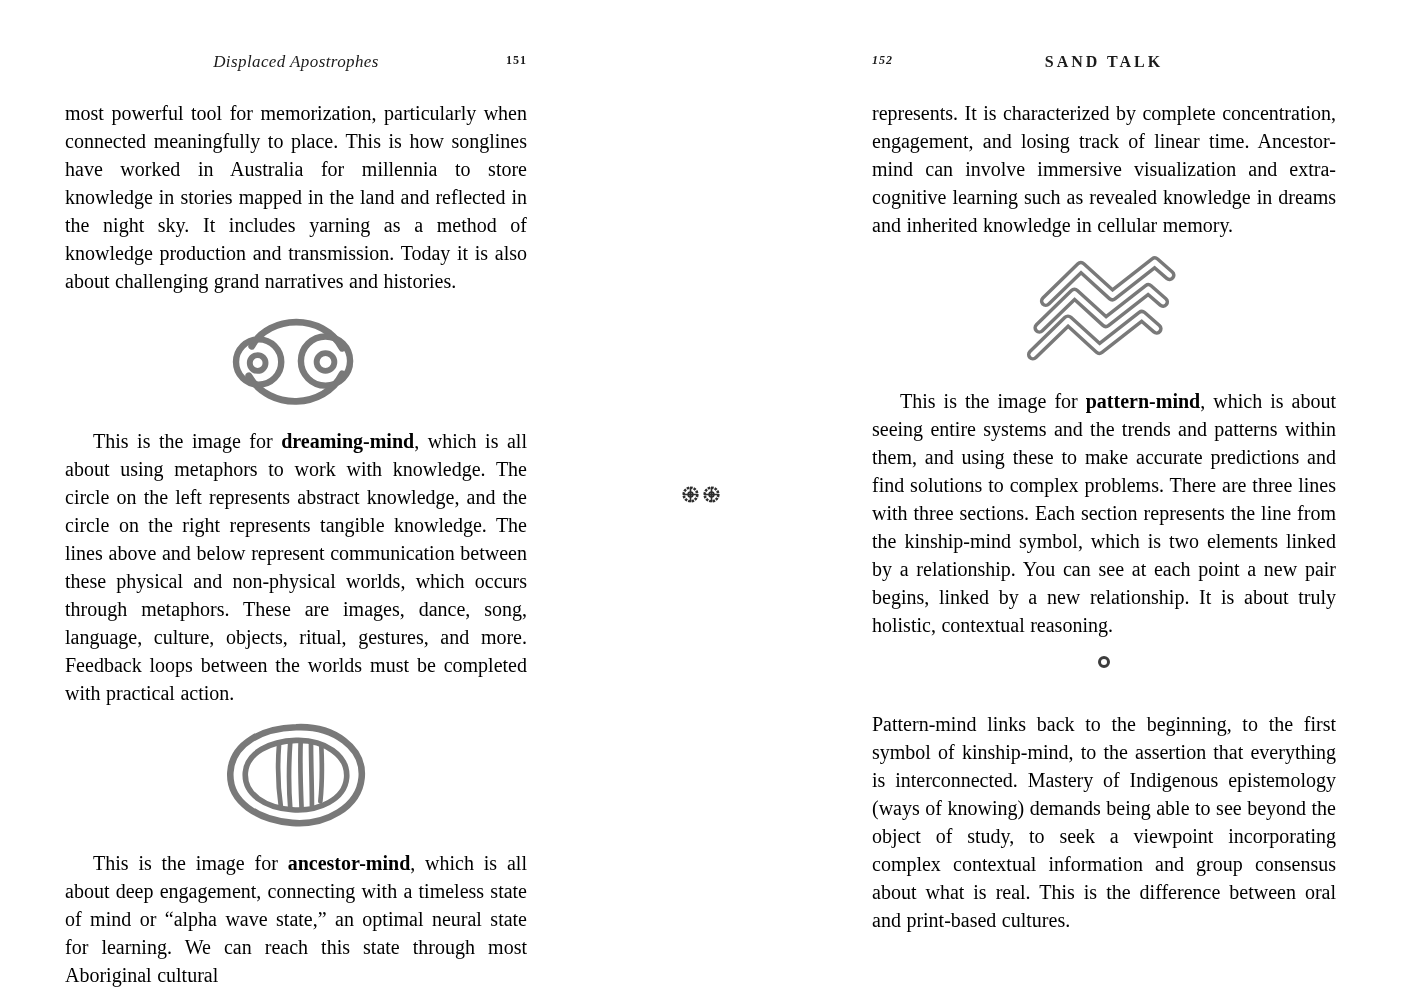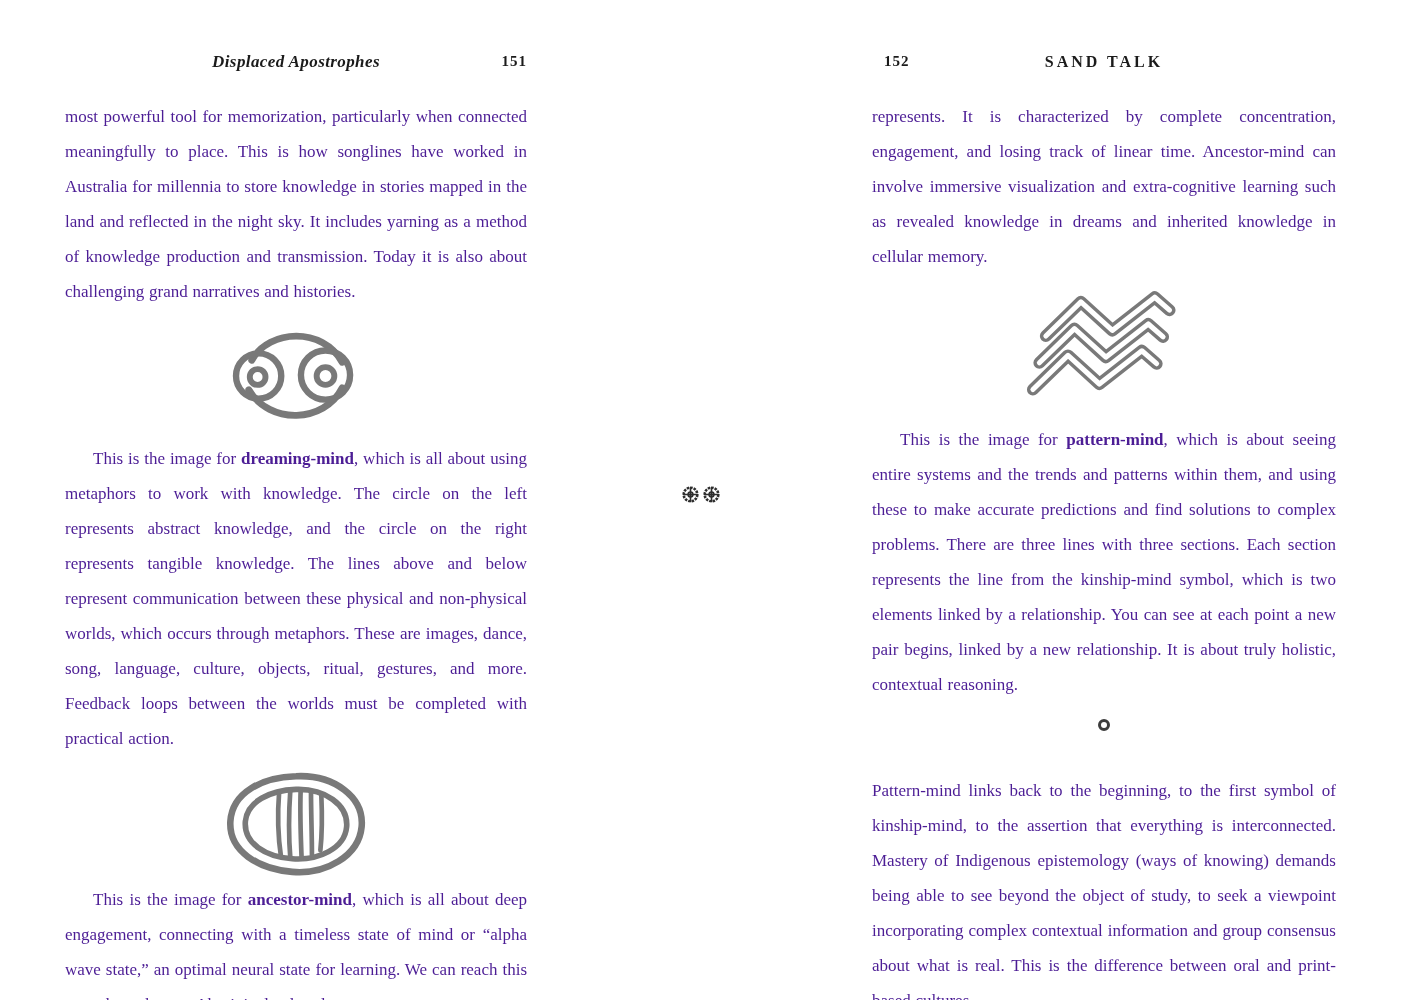--- a/index.html
+++ b/index.html
@@ -20,60 +20,60 @@
   .pagehead {
     position: relative;
     margin-top: 52px;
     height: 20px;
     text-align: center;
     font-size: 17px;
     color: #1b1b1b;
   }
   .running-title-italic {
     font-style: italic;
-    font-weight: bold;
+    font-weight: normal;
     letter-spacing: 0.4px;
   }
   .running-title-caps {
     font-weight: bold;
     letter-spacing: 3px;
     font-size: 16px;
   }
   .pnum {
     position: absolute; top: 1px;
     font-weight: bold;
-    font-size: 15px;
+    font-size: 12px;
     letter-spacing: 1px;
   }
   .pnum-right { right: 0; }
-  .pnum-left  { left: 12px; }
+  .pnum-left  { left: 0; font-style: italic; }
 
   .body {
-    font-size: 17px;
-    line-height: 35px;
+    font-size: 20px;
+    line-height: 28px;
     text-align: justify;
-    color: #4c1d95;
+    color: #000000;
     margin: 0;
     word-spacing: 0.5px;
   }
   .indent { text-indent: 28px; }
   .mt-first { margin-top: 27px; }
 
   .symbol {
     display: flex;
     justify-content: center;
     align-items: center;
   }
   .symbol svg { filter: blur(0.6px); opacity: 0.93; }
   .sym-dreaming { margin-top: 8px; }
   .sym-ancestor { margin-top: 12px; }
   .sym-pattern  { margin-top: 14px; }
   .after-symbol { margin-top: 6px; }
   .after-symbol-r { margin-top: 14px; }
-  .after-ancestor { margin-top: 0; }
+  .after-ancestor { margin-top: 16px; }
 
   .divider-wrap {
     display: flex;
     justify-content: center;
     margin-top: 17px;
     height: 13px;
   }
   .ring {
     width: 6px; height: 6px;
     border: 3.5px solid #3d3d3d;

